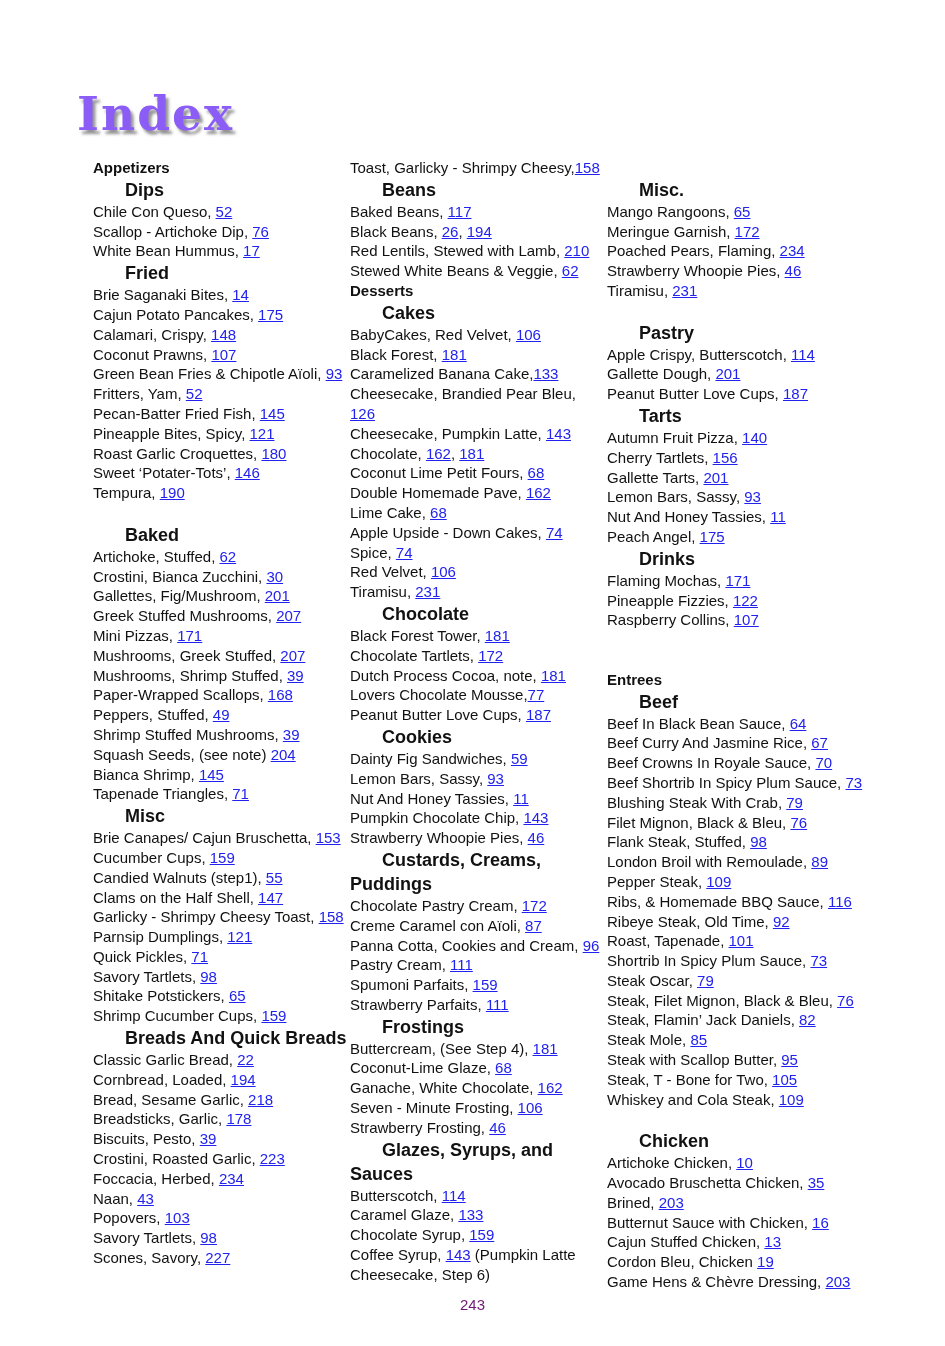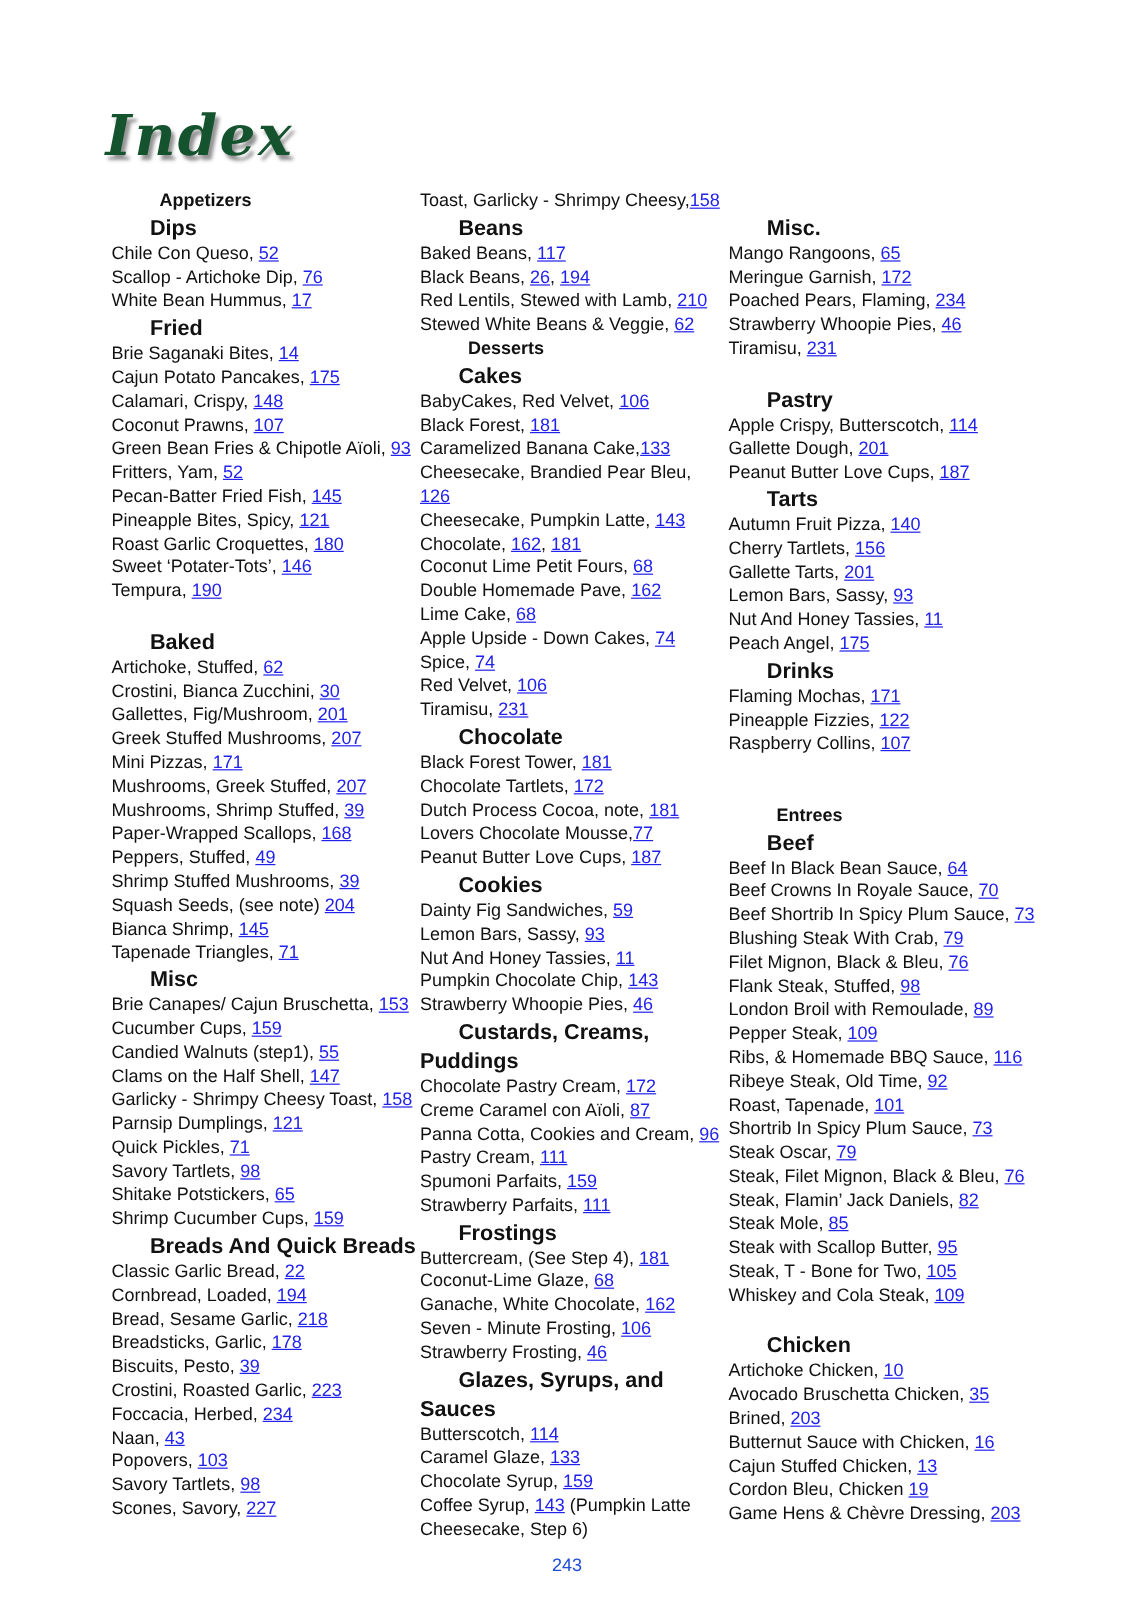--- a/index.html
+++ b/index.html
@@ -1,38 +1,38 @@
 <!DOCTYPE html>
 <html><head>
 <meta charset="utf-8">
 <style>
   html,body{margin:0;padding:0;}
   body{
     width:945px;height:1346px;background:#ffffff;position:relative;
     font-family:"Liberation Sans", sans-serif;color:#111111;overflow:hidden;
   }
   .title{
-    position:absolute;left:88px;top:86px;
-    font-family:"DejaVu Serif", serif;font-style:italic;font-weight:bold;
-    font-size:47px;color:#14532d;letter-spacing:2px;
+    position:absolute;left:77px;top:86px;
+    font-family:"DejaVu Serif", serif;font-weight:bold;
+    font-size:47px;color:#8b5cf6;letter-spacing:2px;
     text-shadow:3px 4px 3px rgba(60,60,60,0.55);
   }
   .col{position:absolute;top:158px;font-size:15px;line-height:19.8px;}
   .col-0{left:93px;width:258px;}
   .col-1{left:350px;width:252px;}
   .col-2{left:607px;width:290px;}
-  .sec{font-weight:bold;margin-left:40px;}
+  .sec{font-weight:bold;}
   .sec.plain{font-weight:bold;}
   .cat{font-weight:bold;font-size:18px;line-height:24px;text-indent:32px;}
   .entry{}
   .pg{color:#2222ee;text-decoration:underline;cursor:pointer;}
   .gap{height:19.8px;}
   .footer{
     position:absolute;top:1296px;left:0;width:945px;text-align:center;
-    font-size:15px;color:#1d4ed8;
+    font-size:15px;color:#701a75;
   }
 </style>
 </head>
 <body>
 
 <div class="title">Index</div>
 
 <div class="col col-0">
     <div class="sec">Appetizers</div>
     <div class="cat">Dips</div>
@@ -165,20 +165,21 @@
     <div class="entry"><span>Peach Angel, </span><span class="pg">175</span></div>
     <div class="cat">Drinks</div>
     <div class="entry"><span>Flaming Mochas, </span><span class="pg">171</span></div>
     <div class="entry"><span>Pineapple Fizzies, </span><span class="pg">122</span></div>
     <div class="entry"><span>Raspberry Collins, </span><span class="pg">107</span></div>
     <div class="gap"></div>
     <div class="gap"></div>
     <div class="sec plain">Entrees</div>
     <div class="cat">Beef</div>
     <div class="entry"><span>Beef In Black Bean Sauce, </span><span class="pg">64</span></div>
+    <div class="entry"><span>Beef Curry And Jasmine Rice, </span><span class="pg">67</span></div>
     <div class="entry"><span>Beef Crowns In Royale Sauce, </span><span class="pg">70</span></div>
     <div class="entry"><span>Beef Shortrib In Spicy Plum Sauce, </span><span class="pg">73</span></div>
     <div class="entry"><span>Blushing Steak With Crab, </span><span class="pg">79</span></div>
     <div class="entry"><span>Filet Mignon, Black &amp; Bleu, </span><span class="pg">76</span></div>
     <div class="entry"><span>Flank Steak, Stuffed, </span><span class="pg">98</span></div>
     <div class="entry"><span>London Broil with Remoulade, </span><span class="pg">89</span></div>
     <div class="entry"><span>Pepper Steak, </span><span class="pg">109</span></div>
     <div class="entry"><span>Ribs, &amp; Homemade BBQ Sauce, </span><span class="pg">116</span></div>
     <div class="entry"><span>Ribeye Steak, Old Time, </span><span class="pg">92</span></div>
     <div class="entry"><span>Roast, Tapenade, </span><span class="pg">101</span></div>

